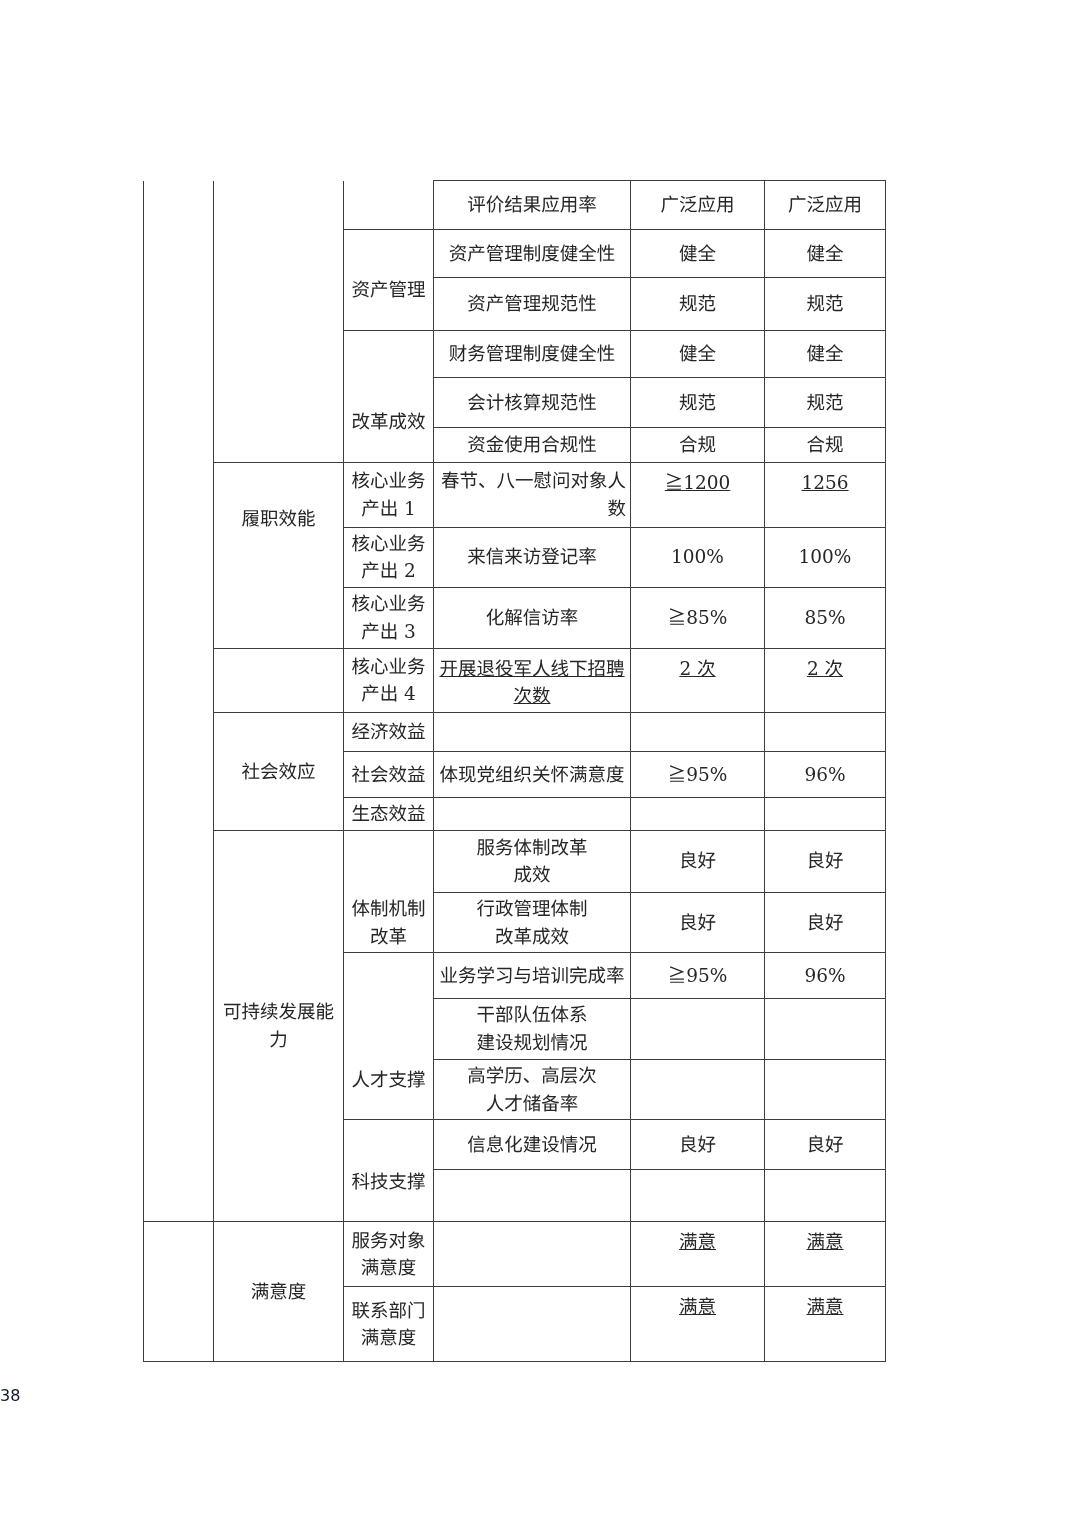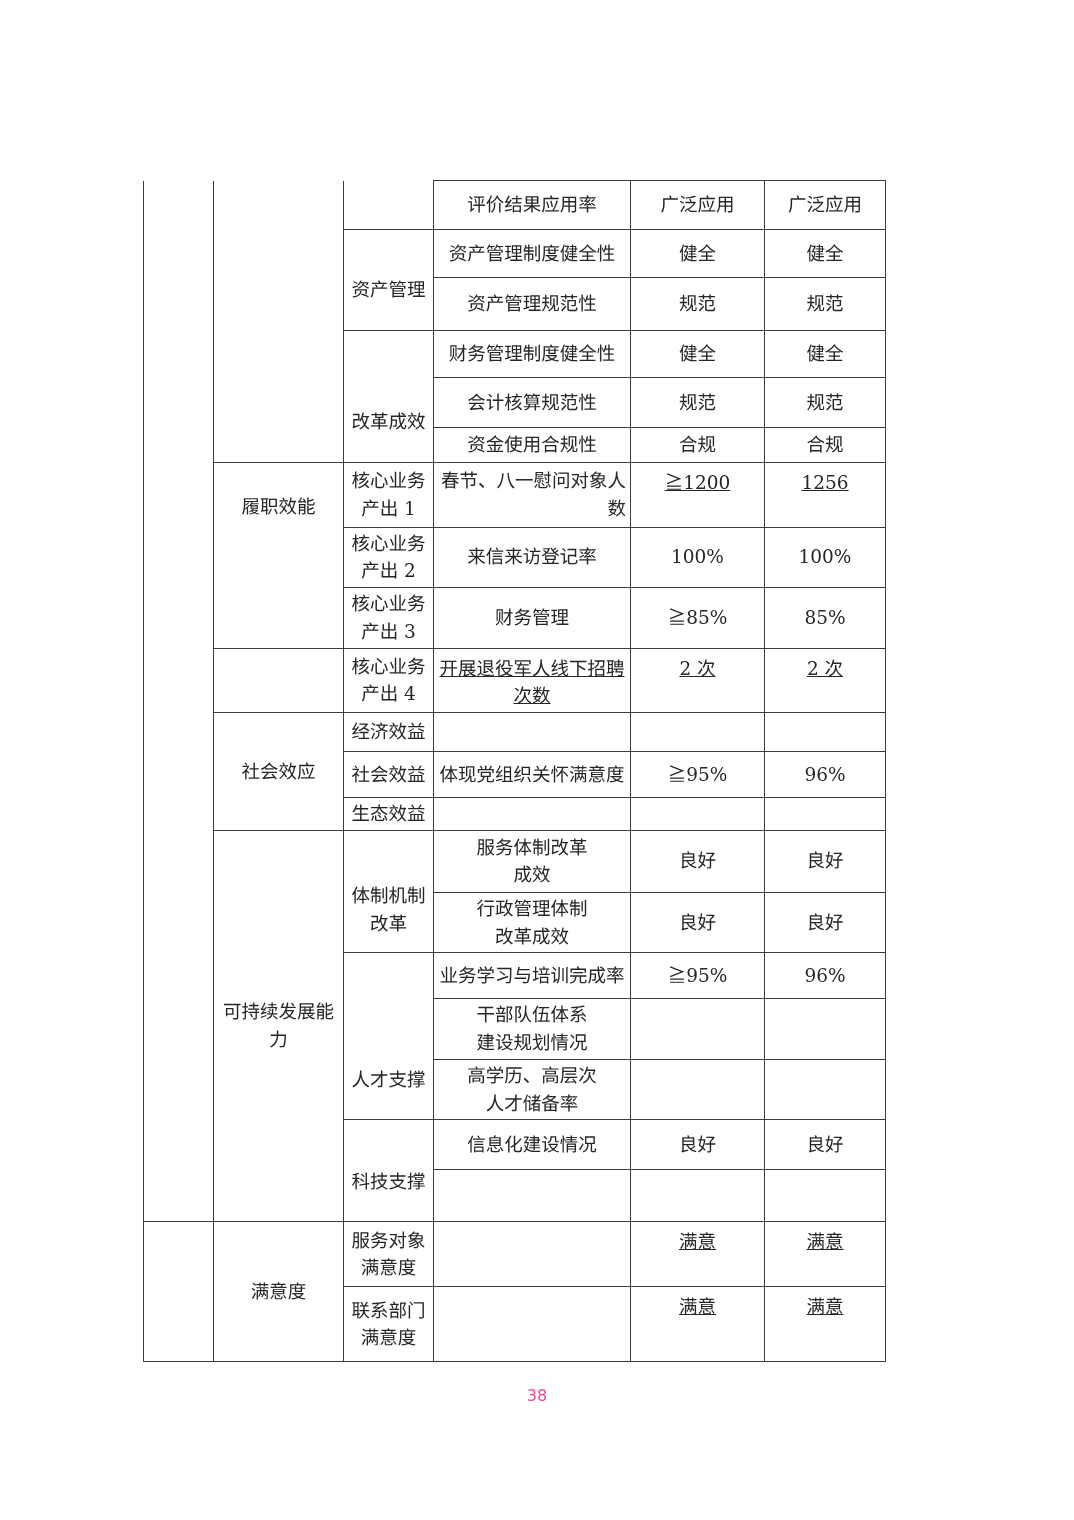--- a/index.html
+++ b/index.html
@@ -17,26 +17,26 @@
     text-align:center;vertical-align:middle;
     font-size:18.5px;line-height:1.5;
     padding:2px 3px;
     white-space:pre-line;
     overflow:hidden;
   }
   td.no-top{border-top:none;}
   td.vtop{vertical-align:top;padding-top:6px;text-decoration:underline;}
   td.left-top{text-align:right;vertical-align:top;padding:4px 4px;}
   td.label-low{vertical-align:bottom;padding-bottom:26px;}
-  td.label-low15{vertical-align:bottom;padding-bottom:15px;}
-  td.label-high{vertical-align:top;padding-top:30px;text-align:center;}
+  td.label-low15{vertical-align:bottom;padding-bottom:2px;}
+  td.label-high{vertical-align:top;padding-top:42px;text-align:center;}
   .pagenum{
-    position:absolute;left:0;width:100%;top:1386px;text-align:center;
+    position:absolute;left:0;width:100%;top:1386px;
     font-family:"DejaVu Sans","Liberation Sans",sans-serif;
-    font-size:16px;color:#ec4899;
+    font-size:16px;color:#0f172a;
   }
 </style>
 </head>
 <body>
 
 <div class="page">
 
   <table class="perf">
     <colgroup>
       <col style="width:70px">
@@ -103,21 +103,21 @@
       <td>核心业务
 产出 2</td>
       <td>来信来访登记率</td>
       <td>100%</td>
       <td>100%</td>
     </tr>
 
     <tr style="height:57px">
       <td>核心业务
 产出 3</td>
-      <td>财务管理</td>
+      <td>化解信访率</td>
       <td>≧85%</td>
       <td>85%</td>
     </tr>
 
     <tr style="height:58px">
       <td></td>
       <td>核心业务
 产出 4</td>
       <td class="vtop">开展退役军人线下招聘
 次数</td>

